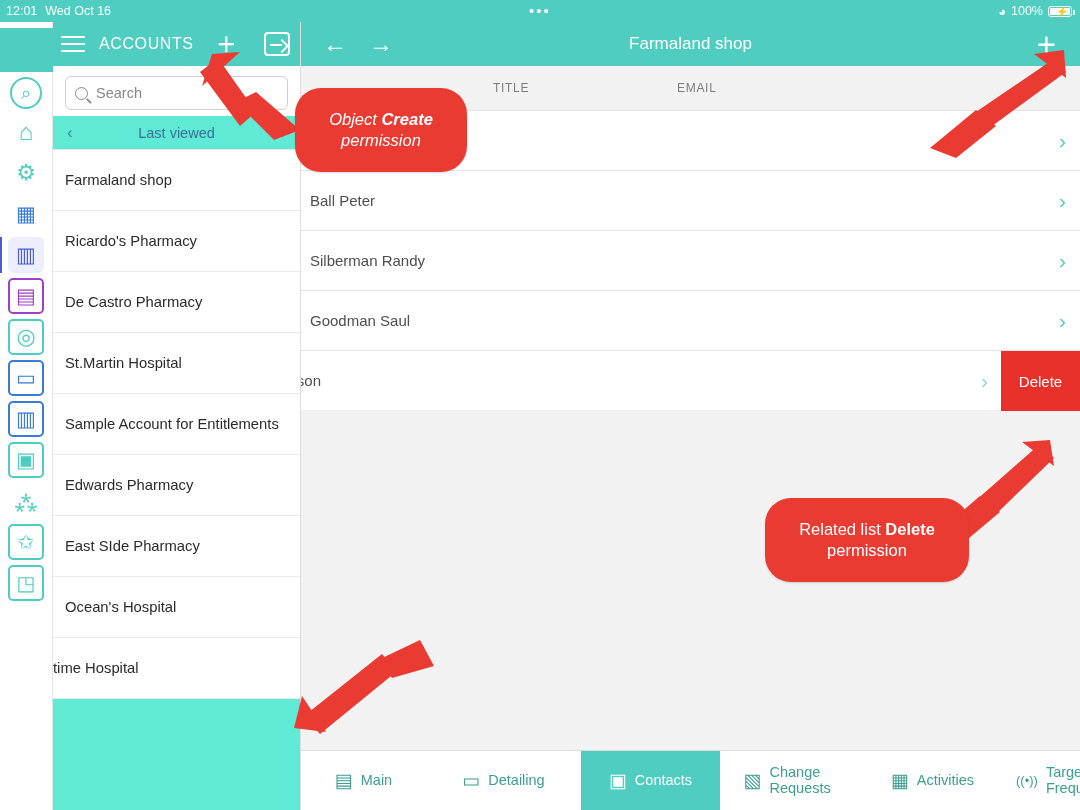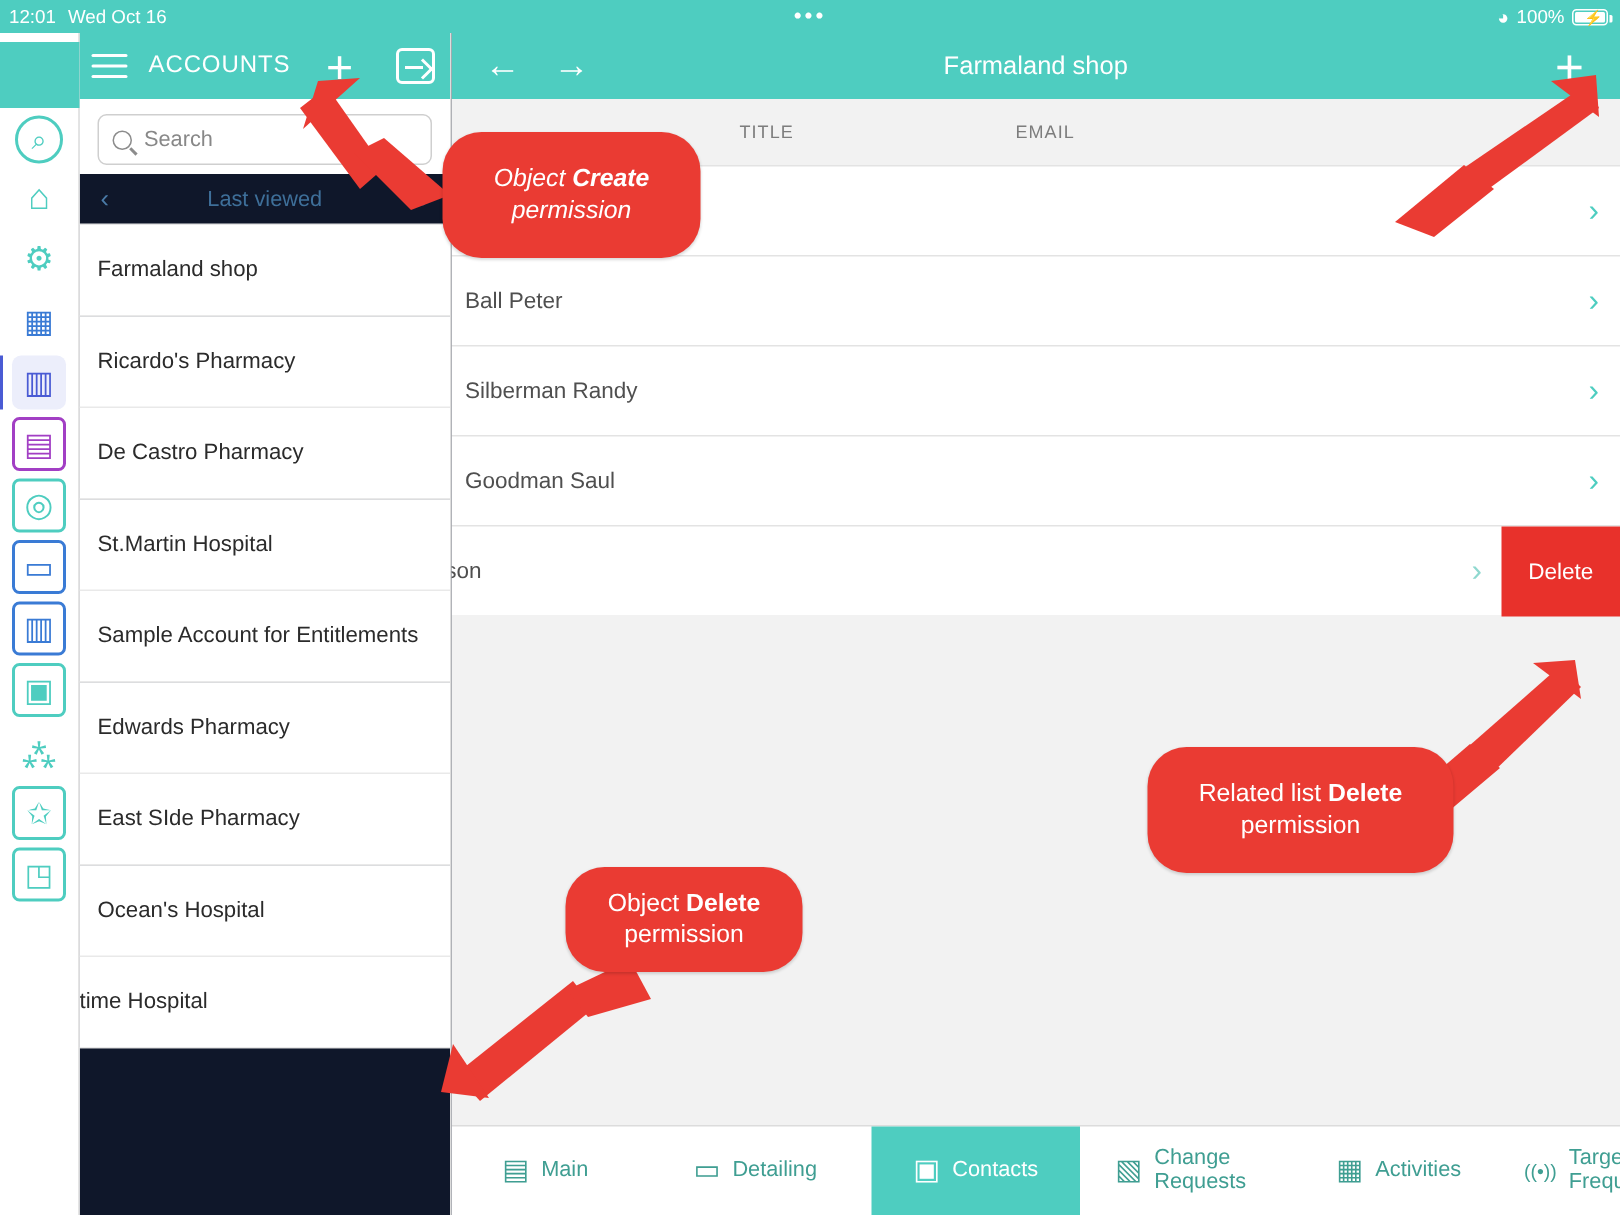--- a/index.html
+++ b/index.html
@@ -46,21 +46,21 @@
     width: 36px; height: 36px; border-radius: 6px;
     display: flex; align-items: center; justify-content: center;
     font-size: 19px; position: relative;
   }
   .rail-icon.sel { background: #eceefb; }
   .rail-sel-bar { position: absolute; left: -9px; top: 0; bottom: 0; width: 3px; background: #4a5bd4; }
 
   
   .accounts {
     position: absolute; left: 53px; top: 22px; width: 248px; height: 788px;
-    background: #0f172a; border-right: 1px solid #dddddd; z-index: 10;
+    background: #5eead4; border-right: 1px solid #dddddd; z-index: 10;
   }
   .acc-header {
     height: 44px; background: #4ecdc0; color: #fff;
     display: flex; align-items: center; padding-left: 8px; gap: 14px;
     font-size: 16px; letter-spacing: .6px;
   }
   .hamburger { width: 24px; height: 17px; display: flex; flex-direction: column; justify-content: space-between; }
   .hamburger span { display: block; height: 2.3px; background: #fff; border-radius: 2px; }
   .acc-title { font-size: 16px; }
   .acc-actions { position: absolute; right: 0px; top: 0; height: 44px; display: flex; align-items: center; gap: 28px; padding-right: 10px; }
@@ -353,17 +353,14 @@
 
   <div class="callout" style="left:295px; top:88px; width:172px; height:84px;font-style:italic;">
     <span><span>Object </span><b>Create</b><span> permission</span></span>
   </div>
 
 
   <div class="callout" style="left:765px; top:498px; width:204px; height:84px;">
     <span><span>Related list </span><b>Delete</b><span> permission</span></span>
   </div>
 
-  <div class="callout" style="left:377px; top:578px; width:158px; height:70px;">
-    <span><span>Object </span><b>Delete</b><span> permission</span></span>
-  </div>
 
 </div>
 
 </body></html>

